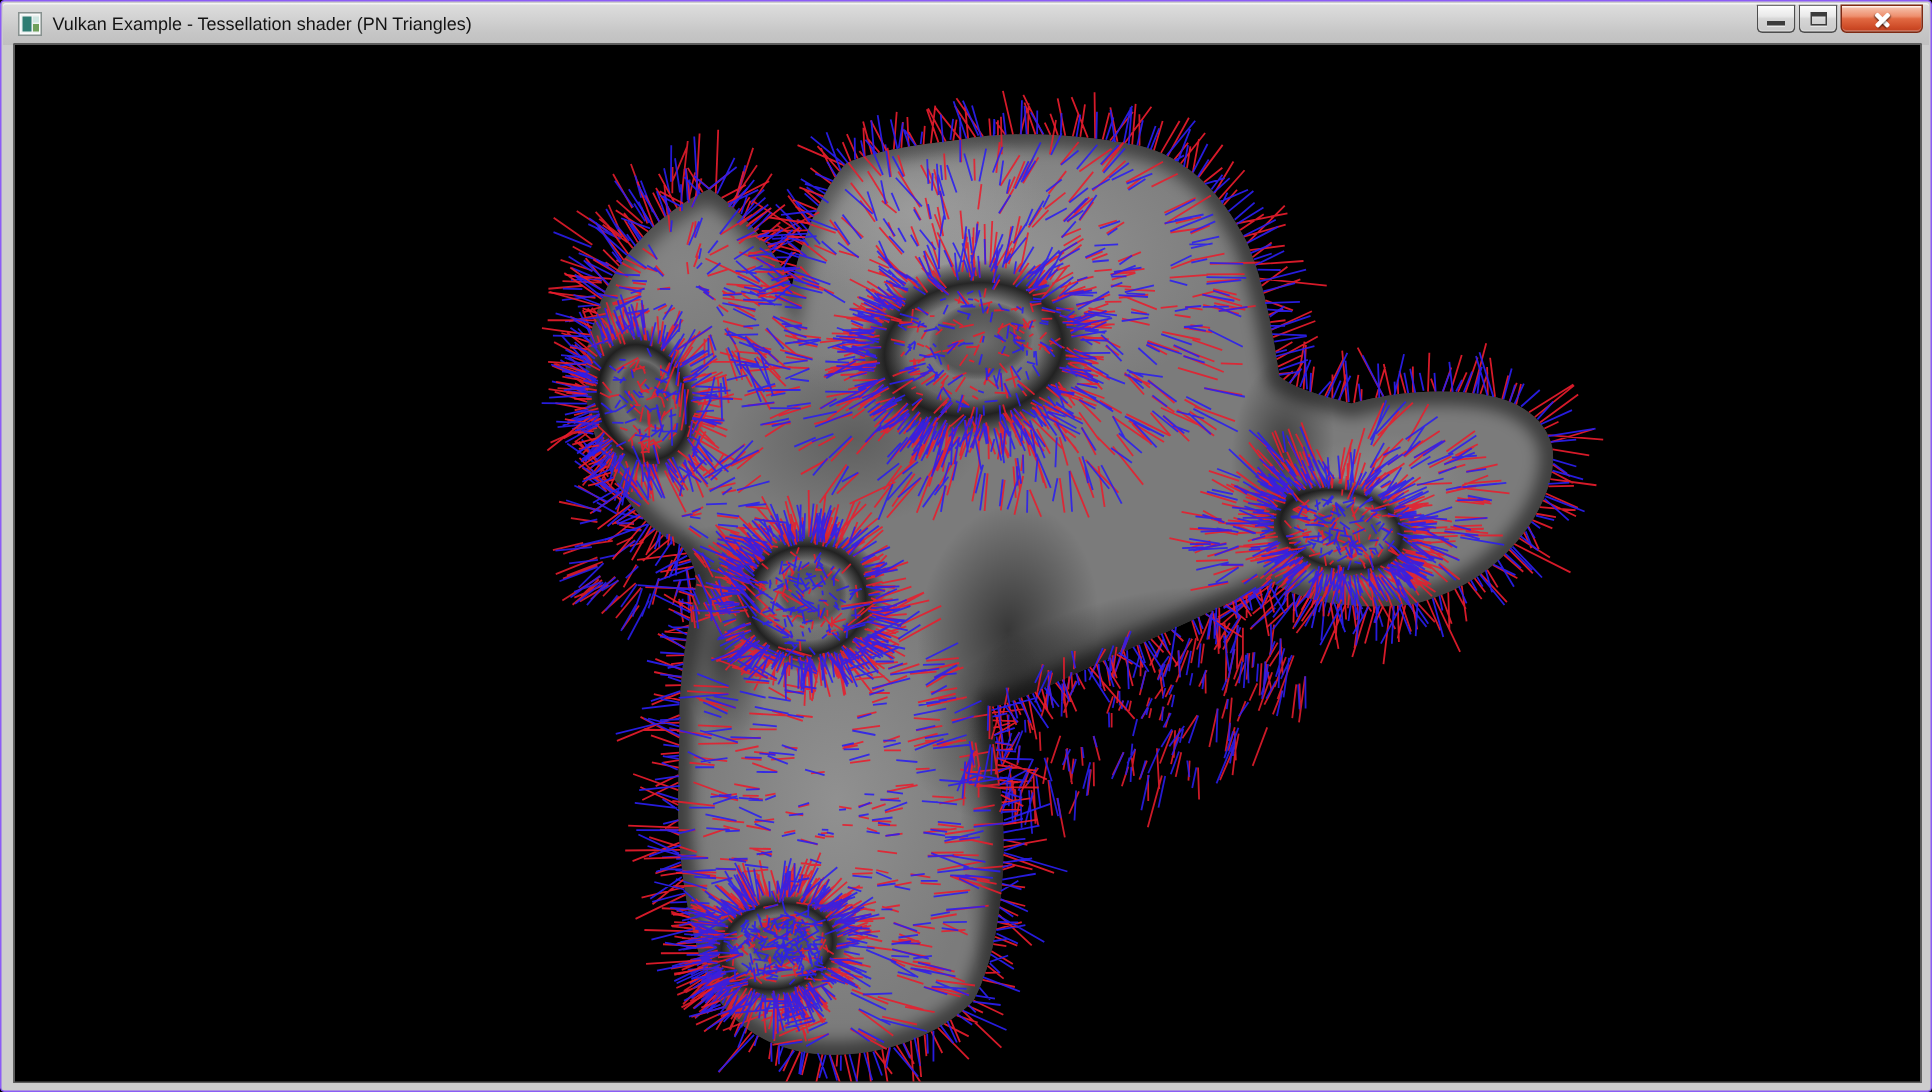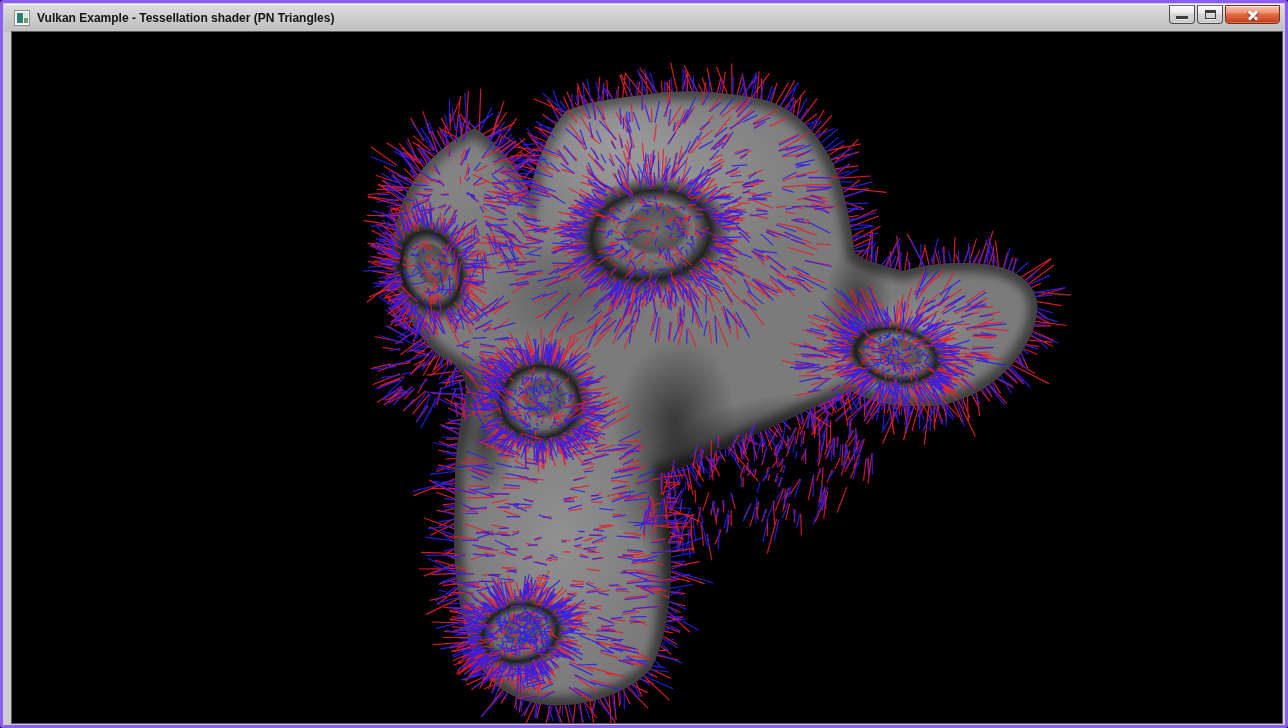--- a/index.html
+++ b/index.html
@@ -1,18 +1,18 @@
 <!DOCTYPE html>
 <html><head>
 <meta charset="utf-8">
 <style>
   html,body{margin:0;padding:0;width:1288px;height:728px;overflow:hidden;background:#000;
     font-family:"Liberation Sans",sans-serif;}
-  .window{position:absolute;inset:0;background:#cdcdcd;border:3px solid #8b5cf6;
-    border-radius:3px;box-sizing:border-box;font-weight:bold;}
+  .window{position:absolute;inset:0;background:#cdcdcd;border:1px solid #8b5cf6;
+    border-radius:3px;box-sizing:border-box;}
   .titlebar{position:absolute;top:1px;left:1px;right:1px;height:28px;
     background:linear-gradient(180deg,#dedede 0%,#cfcfcf 45%,#c6c6c6 70%,#c0c0c0 100%);
     box-shadow:inset 0 1px 0 rgba(255,255,255,.65);
     border-radius:2px 2px 0 0;}
   .app-icon{position:absolute;left:10px;top:6px;width:16px;height:16px;
     background:#eef2f2;border:1px solid #87918f;box-sizing:border-box;
     box-shadow:inset 0 0 0 1px #fbfbfb;}
   .app-icon .pane-l{position:absolute;left:2px;top:2px;width:6px;height:10px;background:#2f7d73;}
   .app-icon .pane-tr{position:absolute;left:9px;top:2px;width:4px;height:4px;background:#cfe6e2;}
   .app-icon .pane-br{position:absolute;left:9px;top:7px;width:4px;height:5px;background:#6fa05c;}

